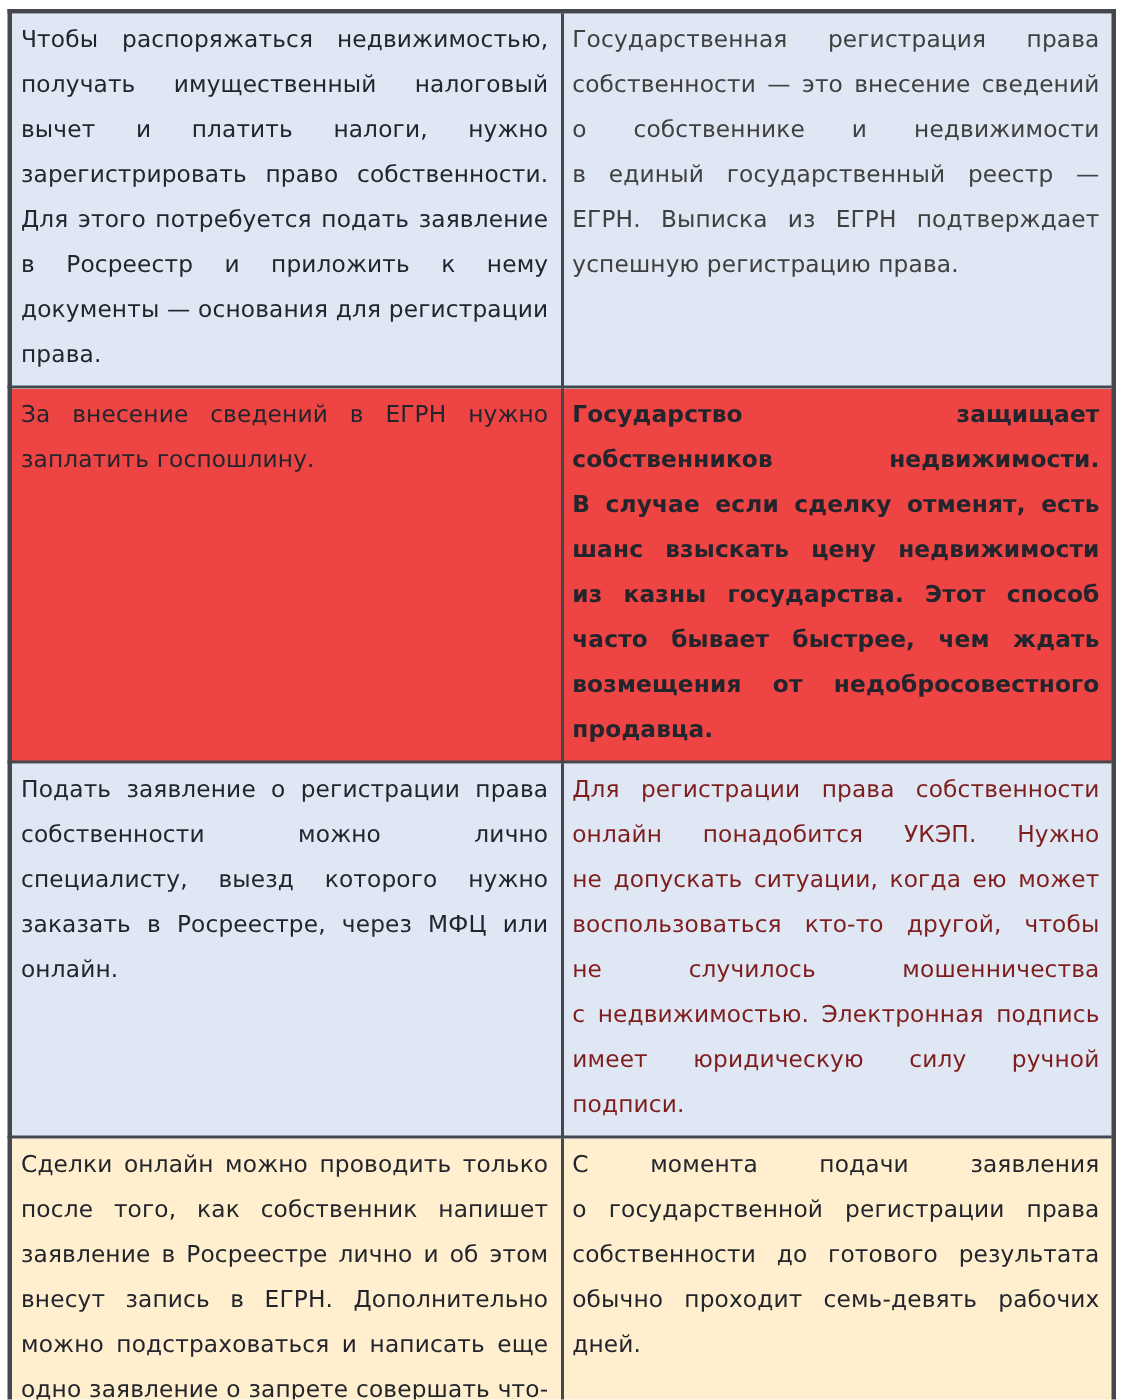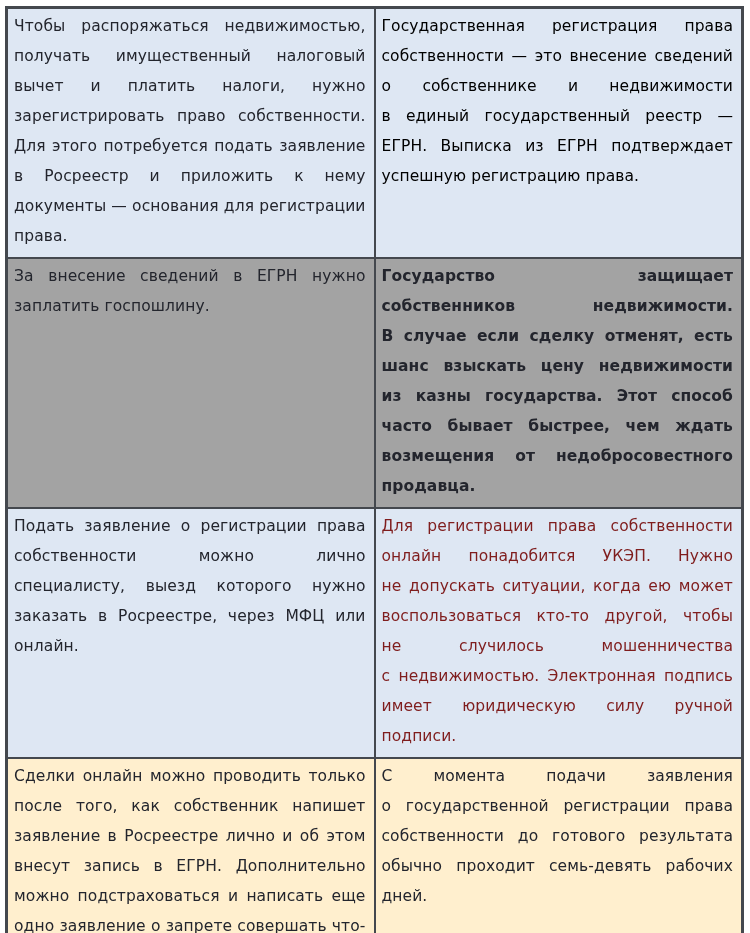--- a/index.html
+++ b/index.html
@@ -46,23 +46,23 @@
   tr.r3 { height: 207px; }
 </style>
 </head>
 <body style="background: rgb(255, 255, 255);">
 
 <div class="page">
   <table class="info-table" style="border-color: rgb(68, 72, 78);">
     <tbody>
       <tr class="r0" style="background: rgb(222, 231, 243);">
         <td style="border-color: rgb(68, 72, 78); color: rgb(35, 37, 45);">Чтобы распоряжаться недвижимостью, получать имущественный налоговый вычет и&nbsp;платить налоги, нужно зарегистрировать право собственности. Для&nbsp;этого потребуется подать заявление в&nbsp;Росреестр и&nbsp;приложить к&nbsp;нему документы&nbsp;— основания для&nbsp;регистрации права.</td>
-        <td style="border-color: rgb(68, 72, 78); color: #000000;">Государственная регистрация права собственности&nbsp;— это внесение сведений о&nbsp;собственнике и&nbsp;недвижимости в&nbsp;единый государственный реестр&nbsp;— ЕГРН. Выписка из&nbsp;ЕГРН подтверждает успешную регистрацию права.</td>
+        <td style="border-color: rgb(68, 72, 78); color: #404040;">Государственная регистрация права собственности&nbsp;— это внесение сведений о&nbsp;собственнике и&nbsp;недвижимости в&nbsp;единый государственный реестр&nbsp;— ЕГРН. Выписка из&nbsp;ЕГРН подтверждает успешную регистрацию права.</td>
       </tr>
-      <tr class="r1" style="background: #a3a3a3;">
+      <tr class="r1" style="background: #ef4444;">
         <td style="border-color: rgb(68, 72, 78); color: rgb(35, 37, 45);">За&nbsp;внесение сведений в&nbsp;ЕГРН нужно заплатить госпошлину.</td>
         <td style="border-color: rgb(68, 72, 78); color: rgb(35, 37, 45); font-weight: bold;">Государство защищает собственников недвижимости. В&nbsp;случае если сделку отменят, есть шанс взыскать цену недвижимости из&nbsp;казны государства. Этот способ часто бывает быстрее, чем ждать возмещения от&nbsp;недобросовестного продавца.</td>
       </tr>
       <tr class="r2" style="background: rgb(222, 231, 243);">
         <td style="border-color: rgb(68, 72, 78); color: rgb(35, 37, 45);">Подать заявление о&nbsp;регистрации права собственности можно лично специалисту, выезд которого нужно заказать в&nbsp;Росреестре, через МФЦ или онлайн.</td>
         <td style="border-color: rgb(68, 72, 78); color: #7f1d1d;">Для регистрации права собственности онлайн понадобится УКЭП. Нужно не&nbsp;допускать ситуации, когда ею&nbsp;может воспользоваться кто-то другой, чтобы не&nbsp;случилось мошенничества с&nbsp;недвижимостью. Электронная подпись имеет юридическую силу ручной подписи.</td>
       </tr>
       <tr class="r3" style="background: rgb(255, 239, 206);">
         <td style="border-color: rgb(68, 72, 78); color: rgb(35, 37, 45);">Сделки онлайн можно проводить только после того, как собственник напишет заявление в&nbsp;Росреестре лично и&nbsp;об&nbsp;этом внесут запись в&nbsp;ЕГРН. Дополнительно можно подстраховаться и&nbsp;написать еще одно заявление о&nbsp;запрете совершать что-либо с&nbsp;имуществом без&nbsp;личного присутствия собственника.</td>
         <td style="border-color: rgb(68, 72, 78); color: rgb(35, 37, 45);">С&nbsp;момента подачи заявления о&nbsp;государственной регистрации права собственности до&nbsp;готового результата обычно проходит семь-девять рабочих дней.</td>

